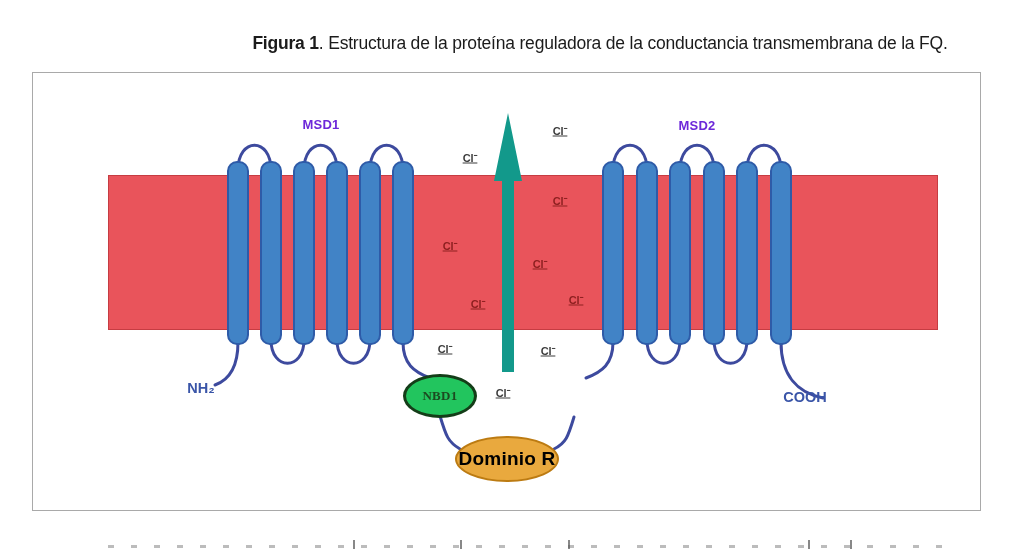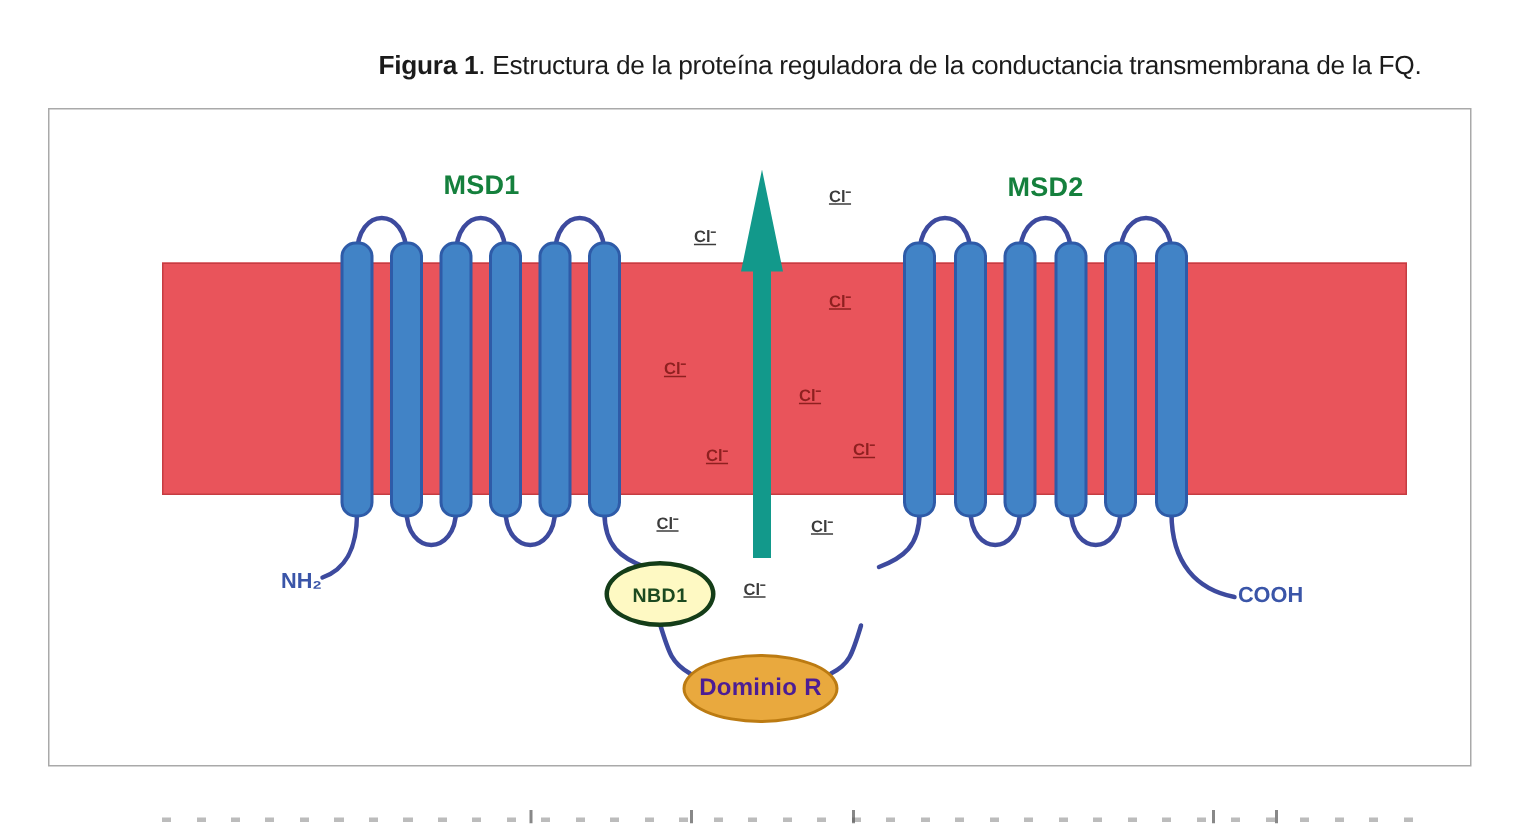--- a/index.html
+++ b/index.html
@@ -36,36 +36,36 @@
   
   .tm-seg{
     position:absolute;top:161px;width:22px;height:184px;
     background:#4183C6;border:2px solid #2E5BA8;border-radius:10px;
     box-sizing:border-box;
   }
 
   
   .msd{
     position:absolute;transform:translate(-50%,-50%);
-    font-size:18px;font-weight:600;color:#15803d;letter-spacing:0.2px;
+    font-size:13px;font-weight:600;color:#6d28d9;letter-spacing:0.2px;
   }
 
   
   .ellipse{
     position:absolute;border-radius:50%;box-sizing:border-box;
     display:flex;align-items:center;justify-content:center;
     font-weight:700;
   }
   .nbd{
-    background:#fef9c3;border:3px solid #143D18;
-    color:#1C4A20;font-size:13px;letter-spacing:0.3px;
+    background:#22c55e;border:3px solid #143D18;
+    color:#1C4A20;font-size:13px;letter-spacing:0.3px;font-family:Liberation Serif, serif;
   }
   .domR{
     background:#E9A93E;border:2.5px solid #BC7B12;
-    color:#4c1d95;font-size:16px;letter-spacing:0.2px;
+    color:#000000;font-size:19px;letter-spacing:0.2px;
   }
 
   
   .ion{
     position:absolute;transform:translate(-50%,-50%);
     font-size:11px;font-weight:700;white-space:nowrap;text-decoration:underline;
   }
   .ion.out{color:#3C3C3C;}
   .ion.in{color:#8E2020;}
 
@@ -159,21 +159,21 @@
   <span class="ion out" style="left:548px;top:350px">Cl⁻</span>
   <span class="ion out" style="left:503px;top:392px">Cl⁻</span>
 
   <span class="ion in" style="left:560px;top:200px">Cl⁻</span>
   <span class="ion in" style="left:450px;top:245px">Cl⁻</span>
   <span class="ion in" style="left:540px;top:263px">Cl⁻</span>
   <span class="ion in" style="left:478px;top:303px">Cl⁻</span>
   <span class="ion in" style="left:576px;top:299px">Cl⁻</span>
 
   <span class="term" style="left:201px;top:388px">NH₂</span>
-  <span class="term" style="left:847px;top:397px">COOH</span>
+  <span class="term" style="left:805px;top:397px">COOH</span>
 
   <div class="cutoff">
     <div class="row"></div>
     <span class="tick" style="left:245px"></span>
     <span class="tick" style="left:352px"></span>
     <span class="tick" style="left:460px"></span>
     <span class="tick" style="left:700px"></span>
     <span class="tick" style="left:742px"></span>
   </div>
 

